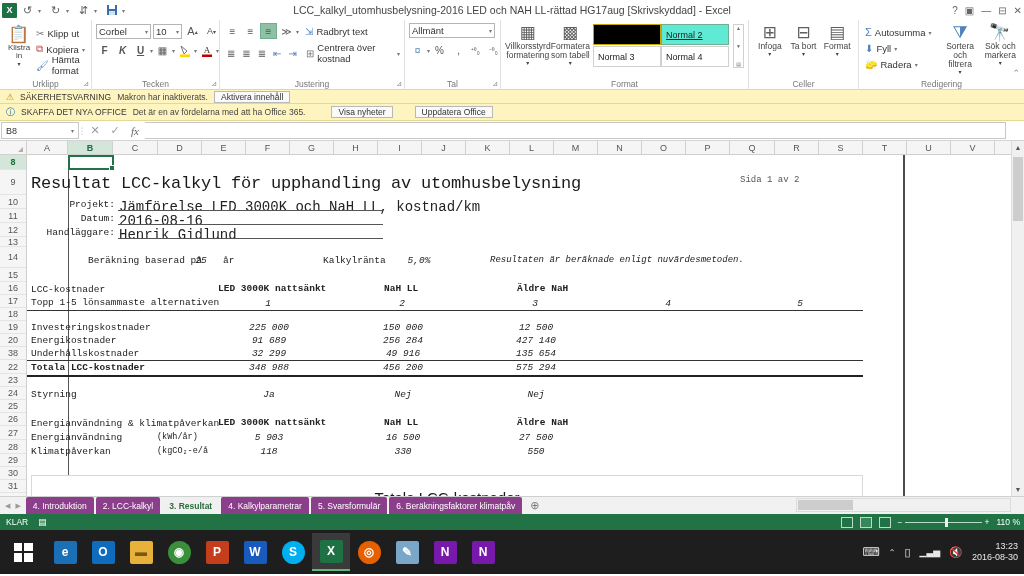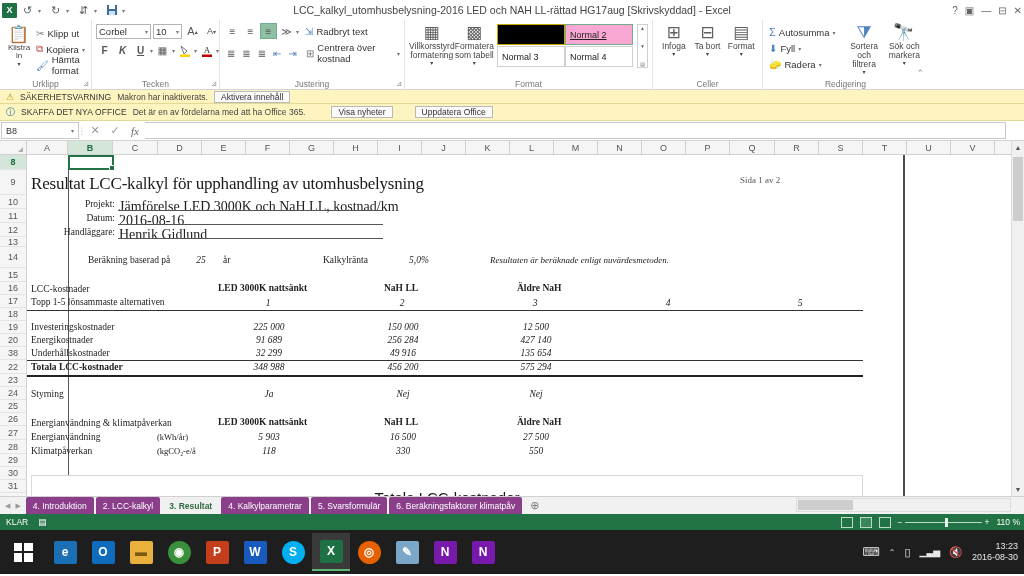--- a/index.html
+++ b/index.html
@@ -94,21 +94,21 @@
   .dlg { position:absolute; bottom:2px; right:2px; font-size:7px; color:#888; }
 
   
   .stylebox { display:flex; flex-wrap:wrap; width:140px; height:44px; }
   .stylecell {
     width: 68px; height: 21px; border: 1px solid #d0d0d0; font-size: 9px;
     display: flex; align-items: center; padding-left: 4px; background:#fff;
     color:#222;
   }
   .stylecell.black { background:#000; border:1px solid #c3a600; }
-  .stylecell.sel2 { border:1px solid #6fae8f; background:#f9a8d4;text-decoration:underline; }
+  .stylecell.sel2 { border:1px solid #6fae8f; background:#5eead4;text-decoration:underline; }
   .scroll3 { width:11px; height:44px; border:1px solid #d0d0d0;
      display:flex; flex-direction:column; justify-content:space-between;
      align-items:center; font-size:5px; color:#666; background:#fff;}
 
   
   .msgbar {
     height: 14px; background: #fdf4bf; border-bottom: 1px solid #e3d894;
     display: flex; align-items: center; gap: 6px; padding: 0 6px; font-size: 8.5px;
     color: #444;
   }
@@ -168,21 +168,21 @@
 
   .cellsel {
     position: absolute; border: 2px solid #217346; background: transparent;
   }
   .cellsel::after {
     content:''; position:absolute; right:-3px; bottom:-3px; width:4px; height:4px;
     background:#217346; border:1px solid #fff;
   }
 
   
-  .t { position: absolute; font-family: Liberation Serif, serif;
+  .t { position: absolute; font-family: Liberation Mono, monospace;
        color: #222; white-space: nowrap; }
   .ttl { font-size: 17px; color:#1a1a1a; letter-spacing:-0.2px; }
   .lbl { font-size: 9.5px; }
   .lblr { font-size: 9.5px; text-align: right; }
   .val { font-size: 14px; }
   .num { font-size: 9.5px; text-align: center; }
   .b { font-weight: bold; }
   .i { font-style: italic; }
   .gray { color:#555; }
   .uline { position:absolute; height:1px; background:#555; }
@@ -383,20 +383,38 @@
             <span style="font-size:10px;color:#777">⊞</span>
             <span>Centrera över kostnad</span>
             <span style="font-size:6px;color:#777">▾</span>
           </div>
         </div>
       </div>
       <div class="grp-label">Justering</div>
       <div class="dlg">⊿</div>
     </div>
 
+    <div class="grp" style="width:96px">
+      <div class="grp-body" style="flex-direction:column">
+        <div class="sel" style="width:86px;margin-bottom:4px">
+          <span>Allmänt</span>
+            <span class="car">▾</span>
+        </div>
+        <div style="display:flex;align-items:center;gap:1px">
+          <div class="sqbtn" style="color:#4f81bd">¤</div>
+          <span style="font-size:6px;color:#777">▾</span>
+          <div class="sqbtn">%</div>
+          <div class="sqbtn"> ,</div>
+          <div class="sqbtn" style="font-size:8px">⁺⁰₀</div>
+          <div class="sqbtn" style="font-size:8px">⁻⁰₀</div>
+        </div>
+      </div>
+      <div class="grp-label">Tal</div>
+      <div class="dlg">⊿</div>
+    </div>
 
     <div class="grp" style="width:248px">
       <div class="grp-body">
         <div class="bigbtn" style="width:58px">
           <span class="gl">▦</span>
           <span style="white-space:pre-line">Villkorsstyrd
 formatering</span>
           <span style="font-size:6px">▾</span>
         </div>
         <div class="bigbtn" style="width:52px">

